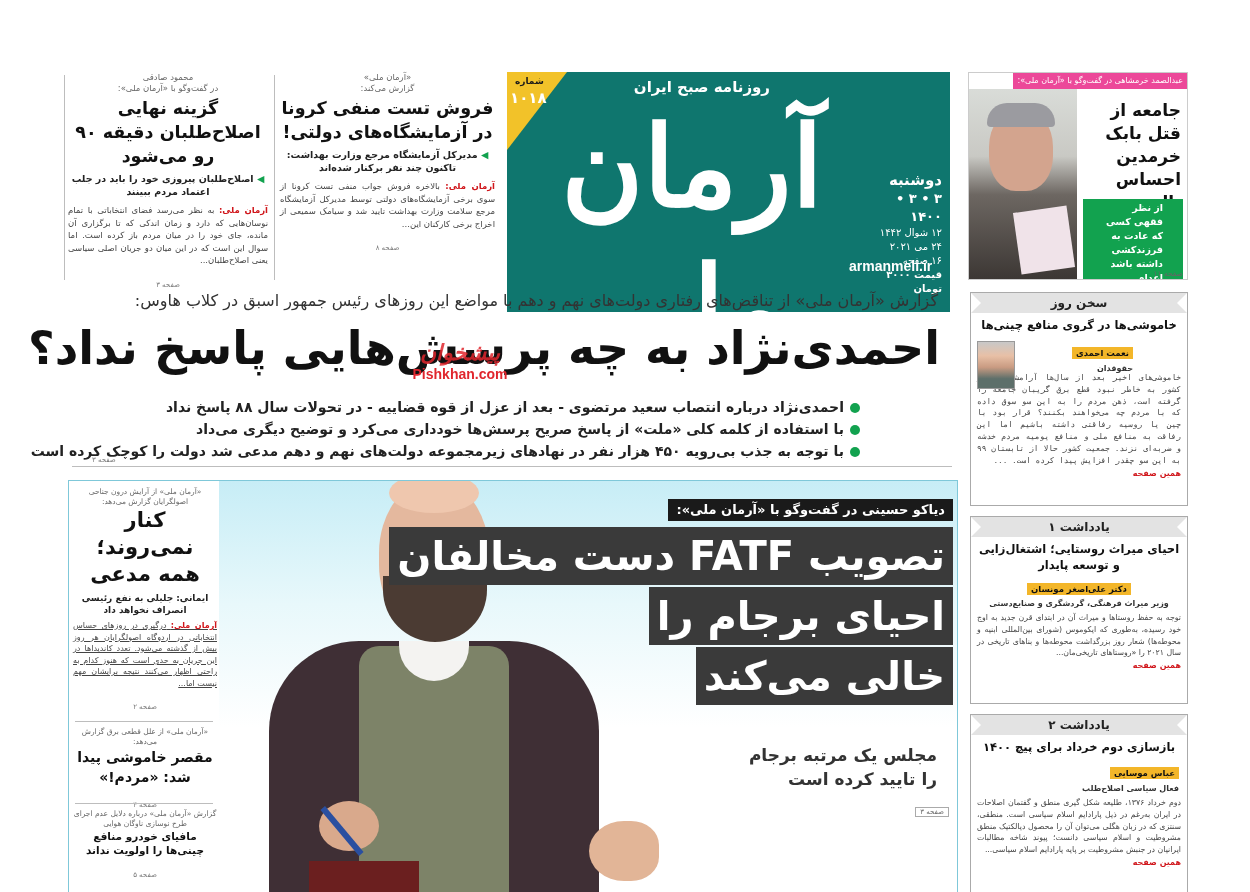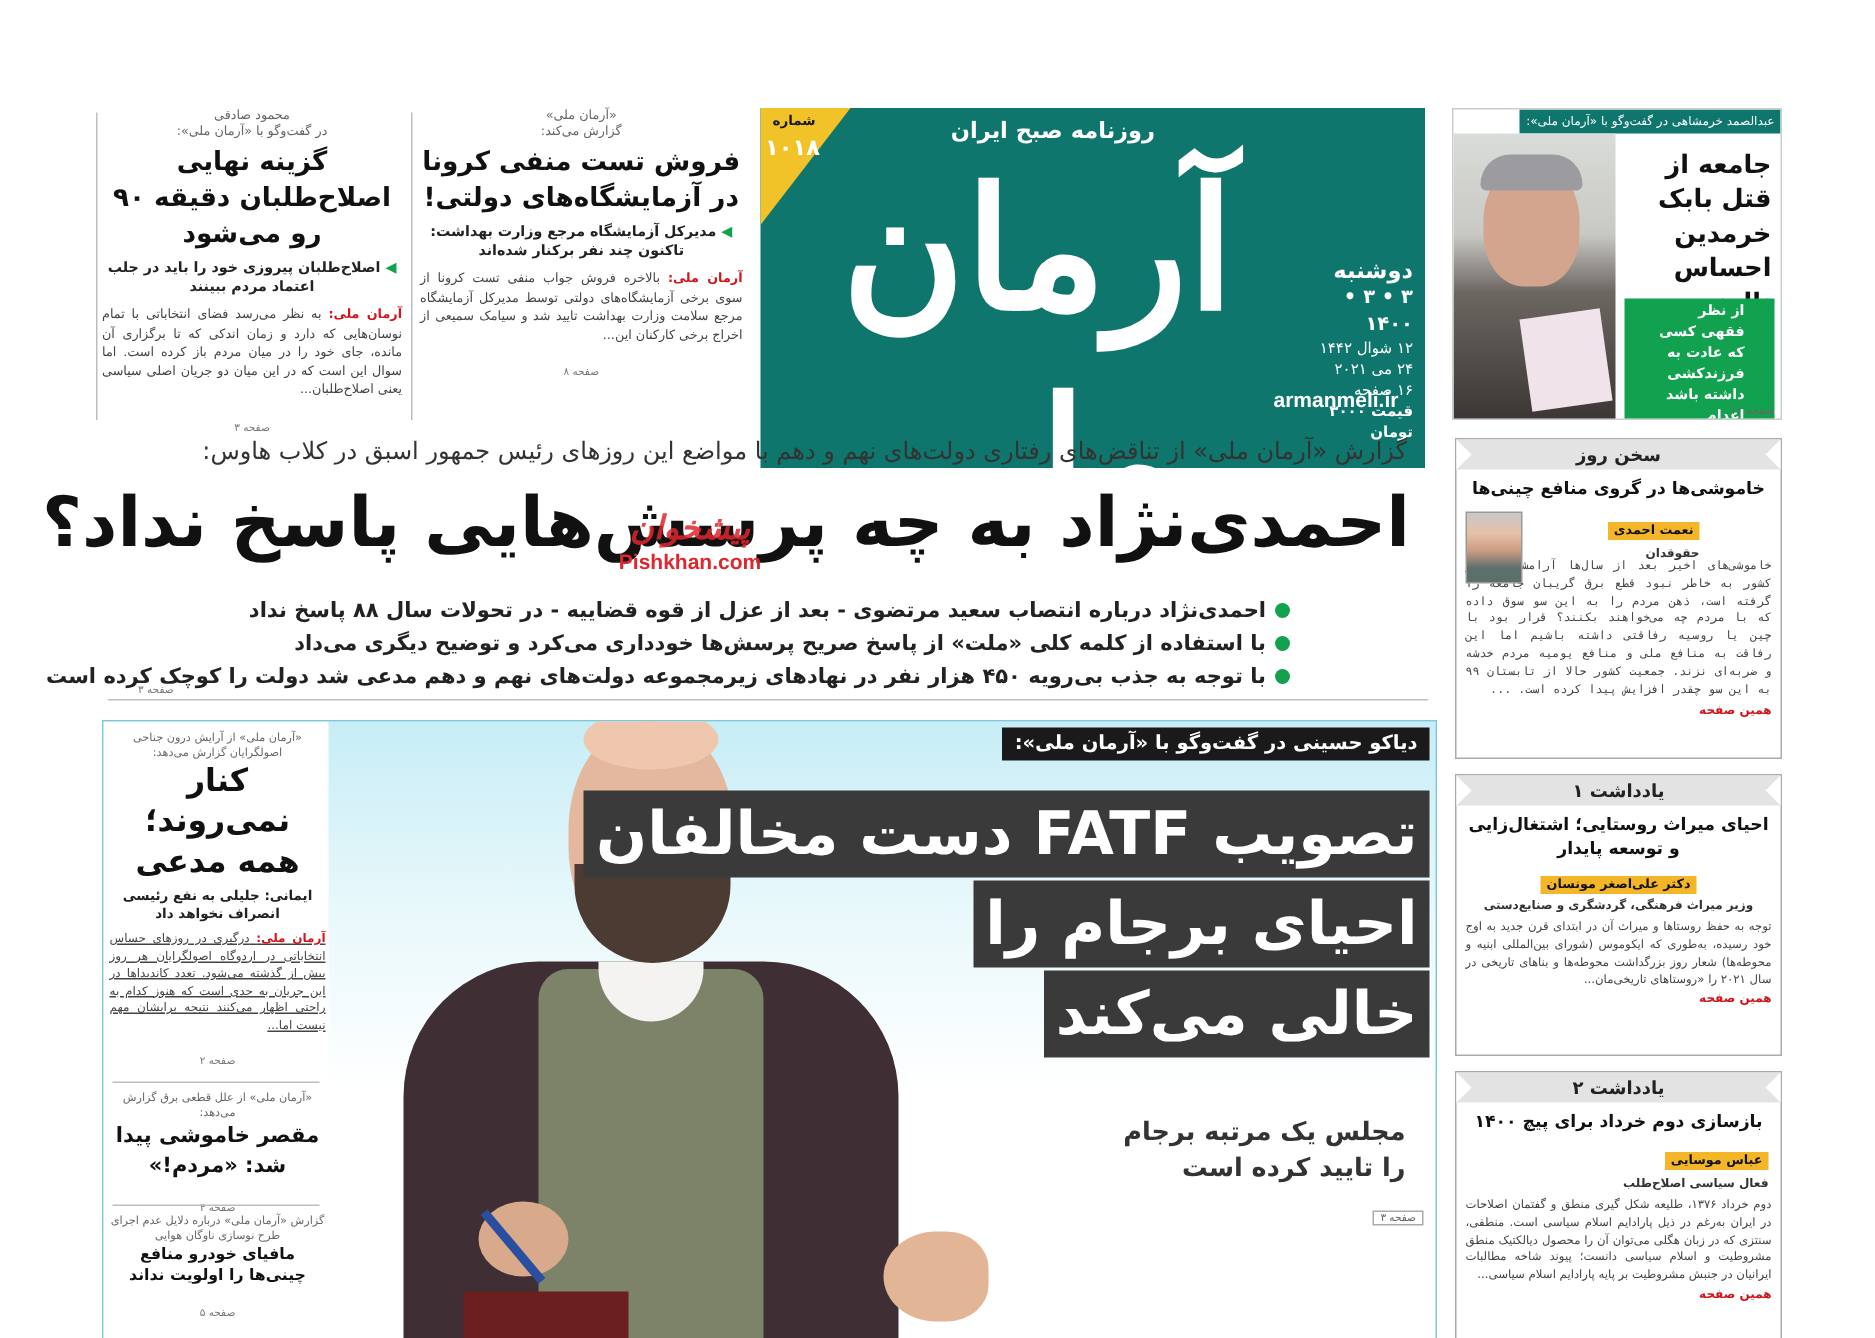--- a/index.html
+++ b/index.html
@@ -23,21 +23,21 @@
   .issue-num { position: absolute; left: 3px; top: 17px; font-size: 15px; color: #fff; font-weight: bold; }
   .mast-date { position: absolute; right: 8px; top: 82px; width: 80px; color: #fff; text-align: right; margin-top: 16px; }
   .mast-date .day { font-size: 15px; font-weight: bold; line-height: 20px; }
   .mast-date .d1 { font-size: 13px; font-weight: bold; line-height: 18px; }
   .mast-date .d2 { font-size: 10px; line-height: 14px; }
   .mast-date .d3 { font-size: 10px; line-height: 14px; font-weight: normal; }
   .mast-date .d4 { font-size: 10px; line-height: 14px; font-weight: bold; }
 
   
   .interview-box { position: absolute; left: 968px; top: 72px; width: 220px; height: 208px; border: 1px solid #ccc; overflow: hidden; }
-  .interview-tag { position: absolute; right: 0; top: 0; height: 16px; background: #0f766e; color: #fff; font-size: 8px; line-height: 16px; padding: 0 4px; white-space: nowrap; }
+  .interview-tag { position: absolute; right: 0; top: 0; height: 16px; background: #ec4899; color: #fff; font-size: 8px; line-height: 16px; padding: 0 4px; white-space: nowrap; }
   .interview-photo { position: absolute; left: 0; top: 16px; width: 108px; height: 192px; background: linear-gradient(180deg, #d9dcd8 0%, #c9c9c4 35%, #6d6762 55%, #3b3633 100%); }
   .face { position: absolute; left: 20px; top: 20px; width: 64px; height: 82px; border-radius: 46% 46% 42% 42%; background: #d3a48e; }
   .hair { position: absolute; left: 18px; top: 14px; width: 68px; height: 24px; border-radius: 30px 30px 6px 6px; background: #9b9ba0; }
   .paper-doc { position: absolute; left: 48px; top: 120px; width: 54px; height: 62px; background: #f0e3e9; transform: rotate(-8deg); }
   .interview-head { position: absolute; right: 6px; top: 26px; width: 104px; font-size: 17px; font-weight: bold; line-height: 23px; text-align: right; color: #111; }
   .interview-sub { position: absolute; right: 4px; top: 126px; width: 100px; background: #12a24f; color: #fff; font-size: 9.5px; font-weight: bold; line-height: 14px; padding: 2px 20px; text-align: right; }
 
   
   .top-col-1 { left: 280px; top: 72px; width: 215px; }
   .top-col-2 { left: 68px; top: 72px; width: 200px; }
@@ -68,21 +68,21 @@
   .person-beard { position: absolute; left: 164px; top: 95px; width: 104px; height: 66px; border-radius: 0 0 55px 55px; background: #4b3b33; }
   .glasses-l { position: absolute; left: 176px; top: 55px; width: 34px; height: 24px; border: 3px solid #222; border-radius: 10px; }
   .glasses-r { position: absolute; left: 222px; top: 55px; width: 34px; height: 24px; border: 3px solid #222; border-radius: 10px; }
   .person-body { position: absolute; left: 50px; top: 160px; width: 330px; height: 260px; border-radius: 90px 90px 0 0; background: #3f2f35; }
   .person-sweater { position: absolute; left: 140px; top: 165px; width: 150px; height: 250px; background: #7d8368; border-radius: 20px 20px 0 0; }
   .person-collar { position: absolute; left: 180px; top: 160px; width: 70px; height: 40px; background: #f4f3f1; border-radius: 0 0 35px 35px; }
   .person-hand { position: absolute; left: 370px; top: 340px; width: 70px; height: 60px; border-radius: 50% 40% 40% 50%; background: #e2b597; }
   .person-hand2 { position: absolute; left: 100px; top: 320px; width: 60px; height: 50px; border-radius: 50%; background: #d9a98c; }
   .red-book { position: absolute; left: 90px; top: 380px; width: 110px; height: 32px; background: #6b1f1f; }
   .pen { position: absolute; left: 120px; top: 320px; width: 6px; height: 60px; background: #2a4fa0; transform: rotate(-40deg); }
-  .feature-tag { position: absolute; right: 4px; top: 4px; background: #1a1a1a; color: #fff; font-size: 13px; font-weight: bold; line-height: 22px; padding: 0 8px; white-space: nowrap; }
+  .feature-tag { position: absolute; right: 4px; top: 18px; background: #1a1a1a; color: #fff; font-size: 13px; font-weight: bold; line-height: 22px; padding: 0 8px; white-space: nowrap; }
   .feature-title { position: absolute; right: 4px; top: 46px; width: 480px; text-align: right; }
   .feature-title .line { display: inline-block; background: #3a3a3a; color: #fff; font-size: 40px; font-weight: bold; line-height: 58px; padding: 0 8px; white-space: nowrap; margin-bottom: 2px; }
   .feature-sub { position: absolute; right: 20px; top: 262px; width: 200px; text-align: right; font-size: 17px; font-weight: bold; line-height: 24px; color: #333; }
   .feature-page { position: absolute; right: 8px; top: 326px; font-size: 7px; color: #666; border: 1px solid #aaa; padding: 0 4px; background: #fff; }
 
   .side-item { position: absolute; left: 4px; width: 144px; text-align: center; }
   .side-kicker { font-size: 7.5px; line-height: 10px; color: #666; }
   .side-title-big { font-size: 21px; font-weight: bold; line-height: 27px; color: #111; }
   .side-sub { font-size: 9px; font-weight: bold; line-height: 12px; color: #222; margin-top: 4px; }
   .side-title-med { font-size: 14px; font-weight: bold; line-height: 20px; color: #111; }

